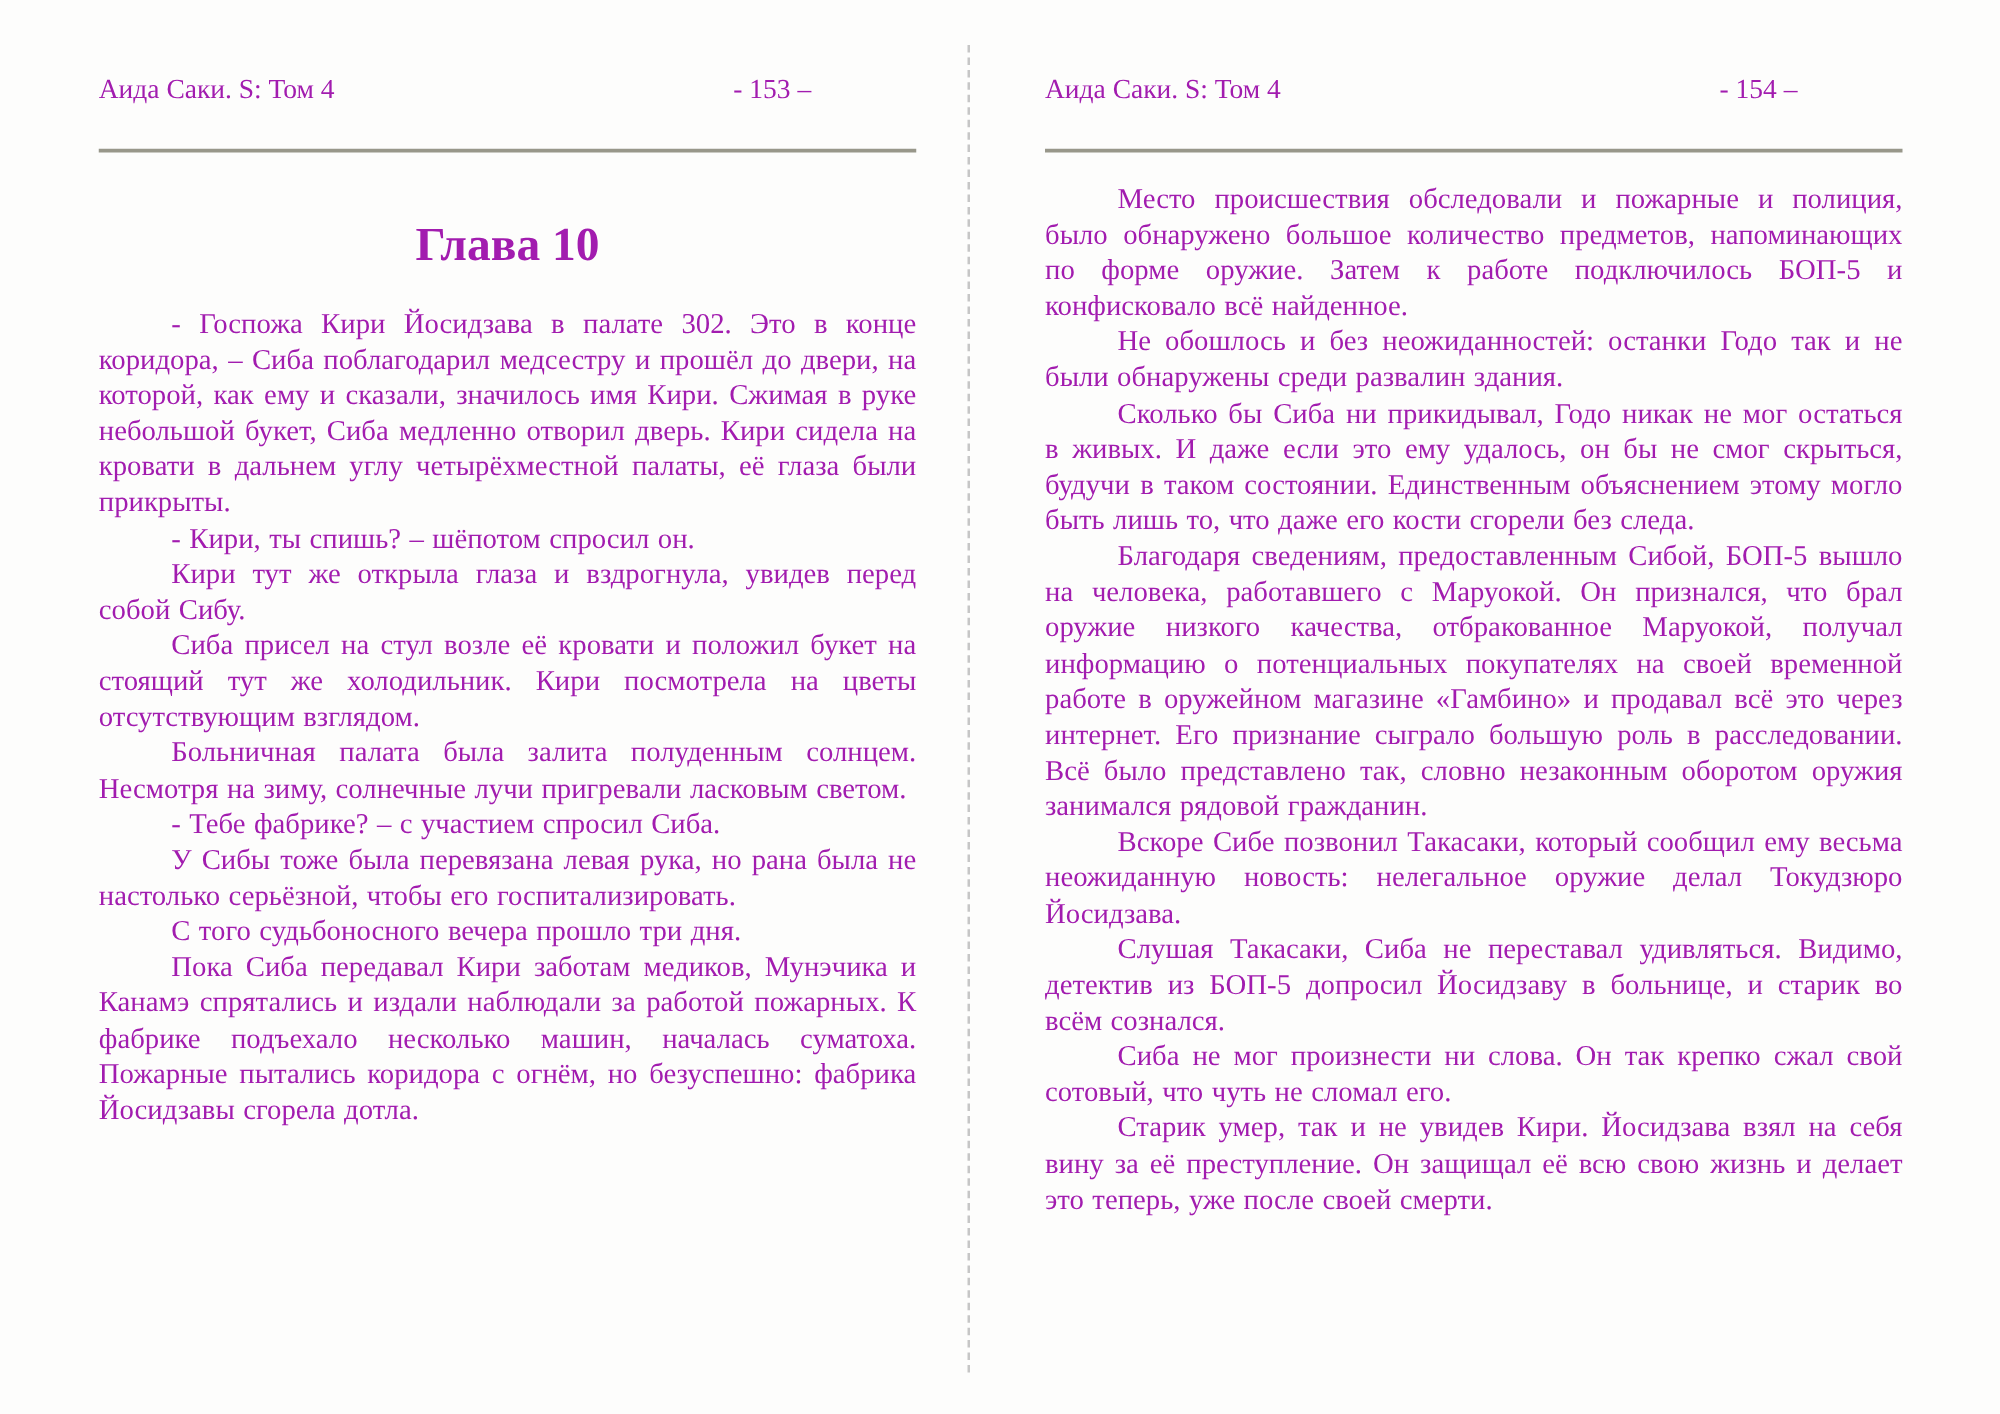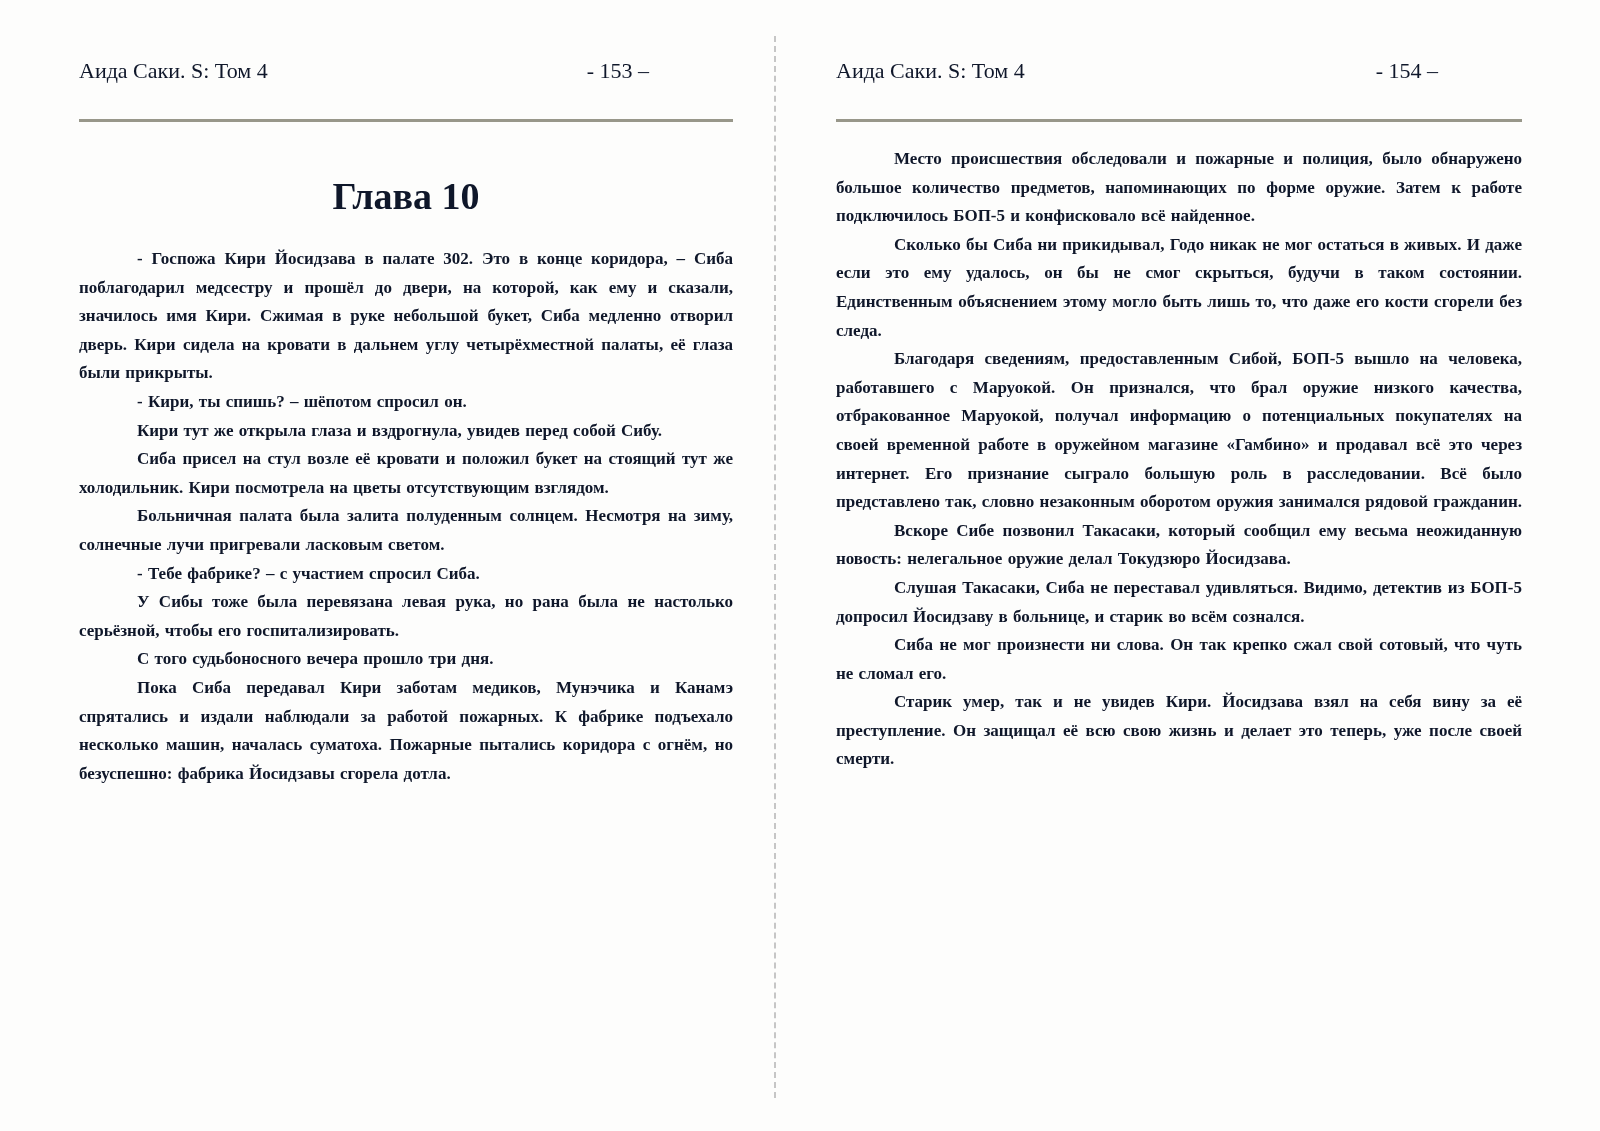--- a/index.html
+++ b/index.html
@@ -4,21 +4,21 @@
 <style>
   * { margin: 0; padding: 0; box-sizing: border-box; }
   html, body { background: #fdfdfc; }
   .canvas {
     position: relative;
     width: 1600px;
     height: 1131px;
     background: #fdfdfc;
     overflow: hidden;
     font-family: "Liberation Serif", "DejaVu Serif", serif;
-    color: #0f172a;
+    color: #a21caf;
   }
   .divider {
     position: absolute;
     left: 774px;
     top: 36px;
     height: 1062px;
     width: 0;
     border-left: 2px dashed #c6c6c6;
   }
   .page {
@@ -42,26 +42,25 @@
   }
   .chapter {
     text-align: center;
     font-size: 38px;
     font-weight: bold;
     margin: 52px 0 27px 0;
   }
   .body { margin-top: 22px; }
   .body.no-heading { margin-top: 23px; }
   .body p.para {
-    font-size: 17px;
+    font-size: 23px;
     line-height: 28.6px;
     text-align: justify;
     text-indent: 58px;
     word-spacing: 1px;
-    font-weight: bold;
   }
 </style>
 </head>
 <body>
 
 <div class="canvas">
 
   <div class="divider"></div>
 
   <section class="page left">
@@ -85,20 +84,21 @@
   </section>
 
   <section class="page right">
     <div class="header">
       <span class="title">Аида Саки. S: Том 4</span>
       <span class="pagenum">- 154 –</span>
     </div>
     <hr class="rule">
     <div class="body no-heading">
         <p class="para">Место происшествия обследовали и пожарные и полиция, было обнаружено большое количество предметов, напоминающих по форме оружие. Затем к работе подключилось БОП-5 и конфисковало всё найденное.</p>
+        <p class="para">Не обошлось и без неожиданностей: останки Годо так и не были обнаружены среди развалин здания.</p>
         <p class="para">Сколько бы Сиба ни прикидывал, Годо никак не мог остаться в живых. И даже если это ему удалось, он бы не смог скрыться, будучи в таком состоянии. Единственным объяснением этому могло быть лишь то, что даже его кости сгорели без следа.</p>
         <p class="para">Благодаря сведениям, предоставленным Сибой, БОП-5 вышло на человека, работавшего с Маруокой. Он признался, что брал оружие низкого качества, отбракованное Маруокой, получал информацию о потенциальных покупателях на своей временной работе в оружейном магазине «Гамбино» и продавал всё это через интернет. Его признание сыграло большую роль в расследовании. Всё было представлено так, словно незаконным оборотом оружия занимался рядовой гражданин.</p>
         <p class="para">Вскоре Сибе позвонил Такасаки, который сообщил ему весьма неожиданную новость: нелегальное оружие делал Токудзюро Йосидзава.</p>
         <p class="para">Слушая Такасаки, Сиба не переставал удивляться. Видимо, детектив из БОП-5 допросил Йосидзаву в больнице, и старик во всём сознался.</p>
         <p class="para">Сиба не мог произнести ни слова. Он так крепко сжал свой сотовый, что чуть не сломал его.</p>
         <p class="para">Старик умер, так и не увидев Кири. Йосидзава взял на себя вину за её преступление. Он защищал её всю свою жизнь и делает это теперь, уже после своей смерти.</p>
       </div>
   </section>
 
 </div>

